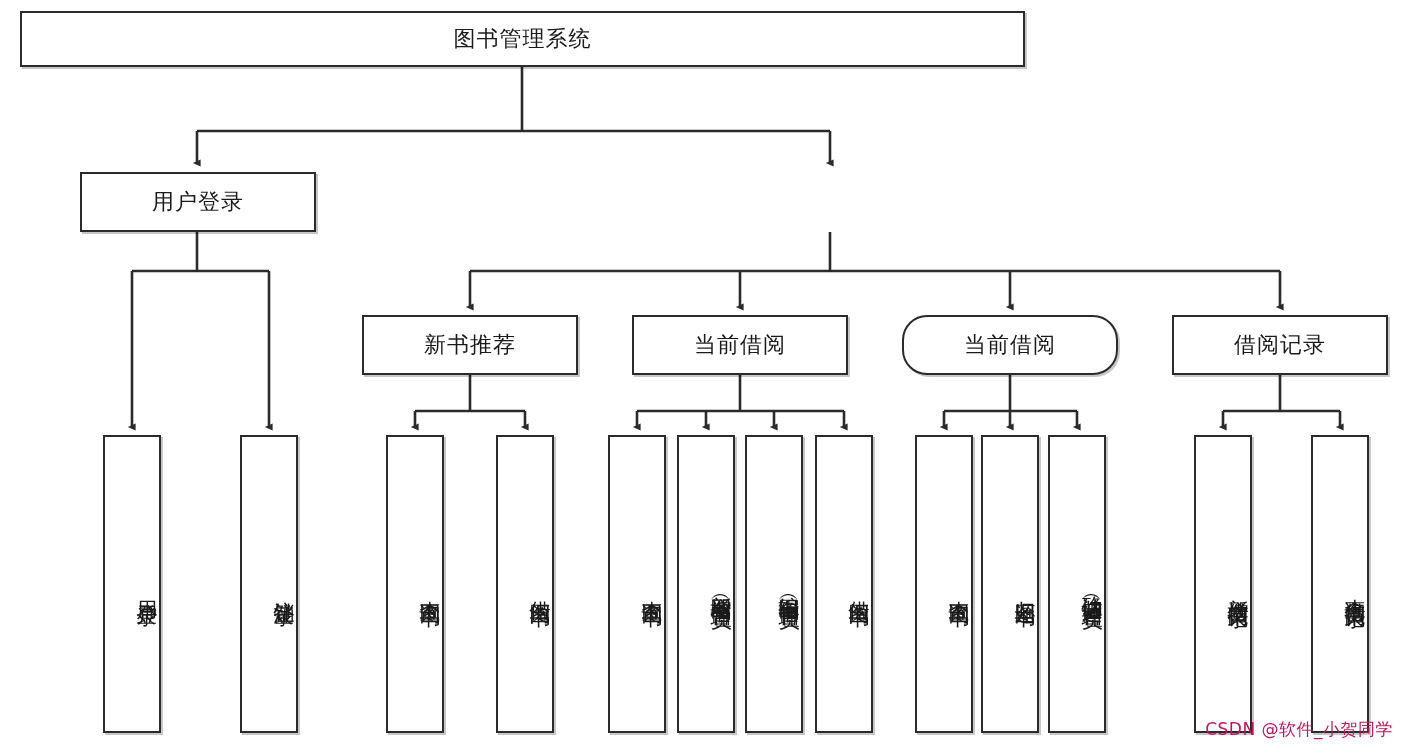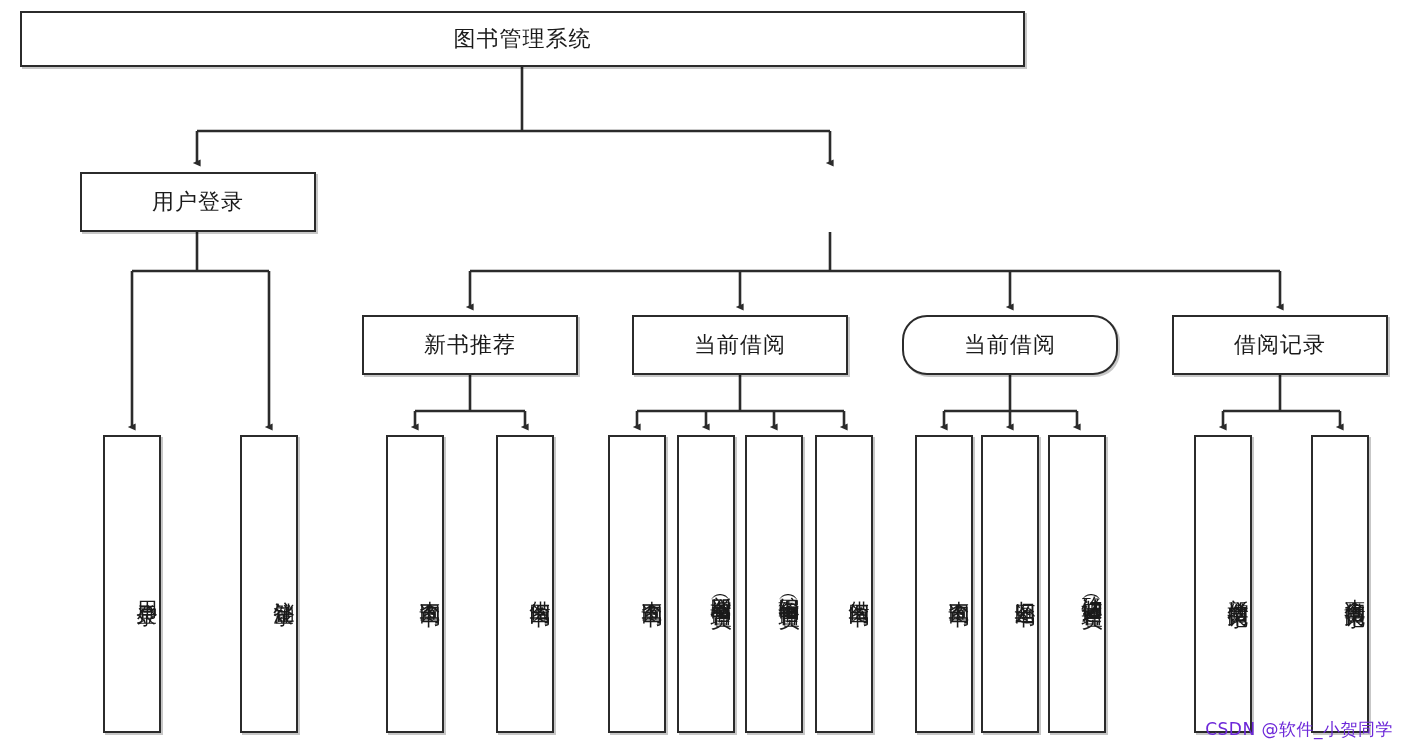--- a/index.html
+++ b/index.html
@@ -57,21 +57,21 @@
     max-height: 100%;
   }
   .node-root {
     font-size: 23px;
   }
   .watermark {
     position: absolute;
     right: 12px;
     bottom: 6px;
     font-size: 17px;
-    color: #6d28d9;
+    color: #be185d;
     letter-spacing: 0.5px;
     white-space: nowrap;
     pointer-events: none;
   }
 </style>
 </head>
 <body>
 
 <div id="diagram-canvas">
 

